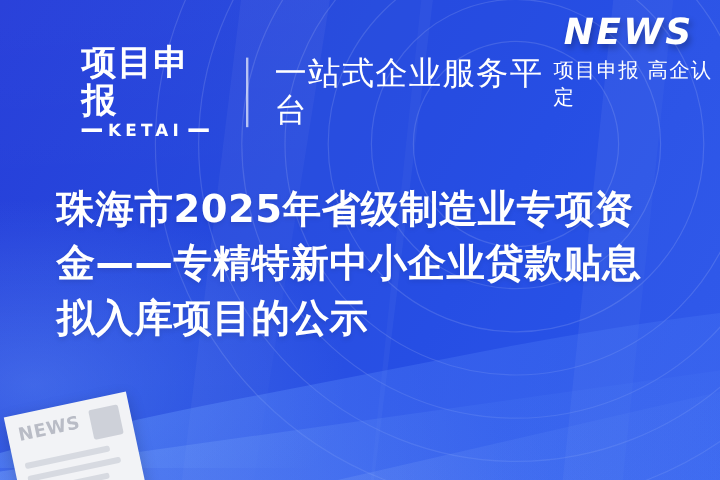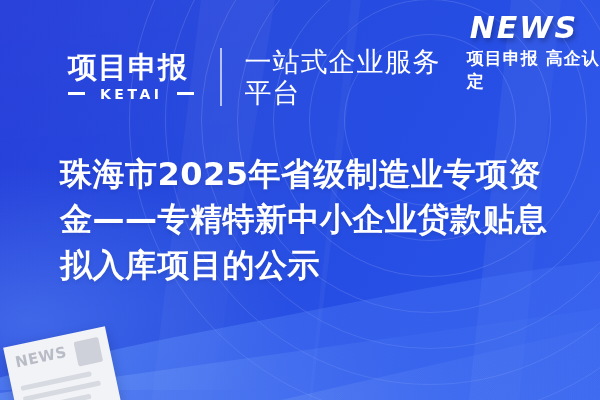--- a/index.html
+++ b/index.html
@@ -163,21 +163,21 @@
     font-family: "DejaVu Sans", sans-serif;
   }
   .logo-en {
     color: #ffffff;
     font-size: 14px;
     font-weight: bold;
     letter-spacing: 3.5px;
     margin-top: 3px;
     display: flex;
     align-items: center;
-    gap: 15px;
+    gap: 5px;
     font-family: "DejaVu Sans", sans-serif;
   }
   .logo-en .dash {
     display: inline-block;
     width: 17px; height: 3px;
     background: #ffffff;
   }
   .divider {
     width: 2px;
     height: 58px;
@@ -189,30 +189,30 @@
   .tagline-main {
     color: #ffffff;
     font-size: 27px;
     letter-spacing: 1px;
     line-height: 1.15;
     font-family: "DejaVu Sans", sans-serif;
   }
   .tagline-sub {
     color: #ffffff;
     font-size: 17px;
-    font-weight: bold;
+    font-weight: normal;
     letter-spacing: 1px;
     margin-top: 1px;
     font-family: "DejaVu Serif", serif;
   }
 
   
   .title {
     position: absolute;
-    left: 60px; top: 152px;
+    left: 47px; top: 152px;
     width: 500px;
     color: #ffffff;
     font-size: 32px;
     font-weight: bold;
     line-height: 1.42;
     letter-spacing: 0.5px;
     text-shadow: 0 2px 4px rgba(0,0,0,0.10);
     font-family: "DejaVu Sans", sans-serif;
   }
 

